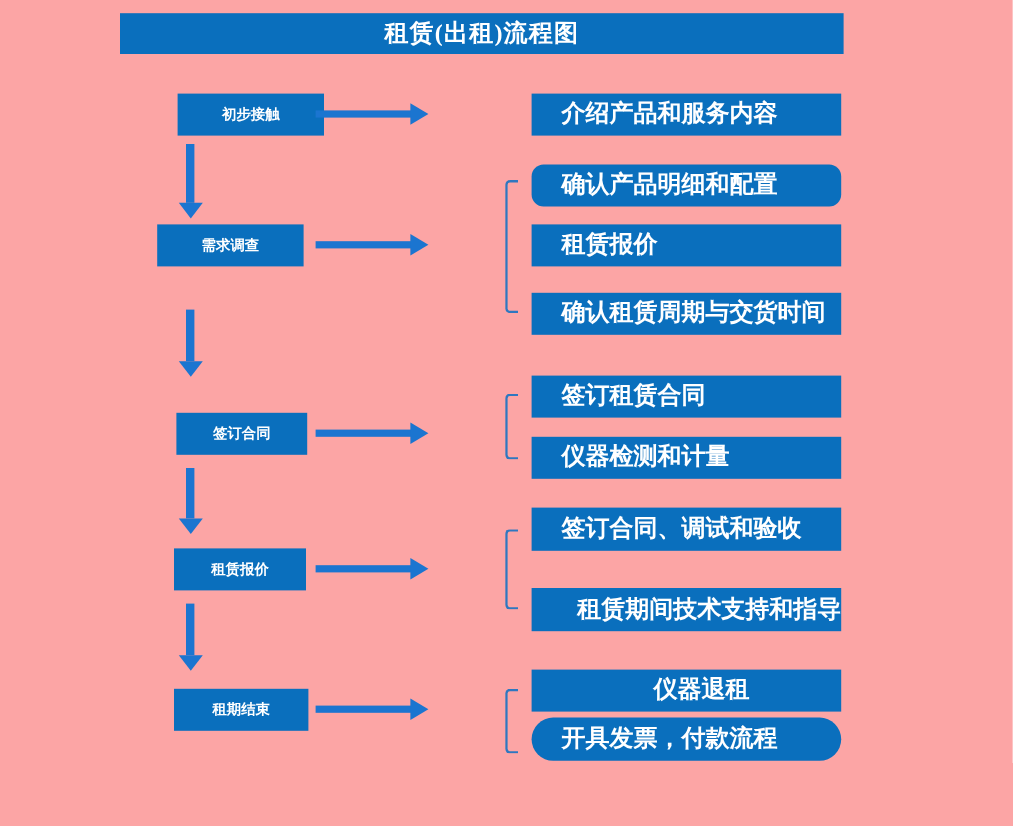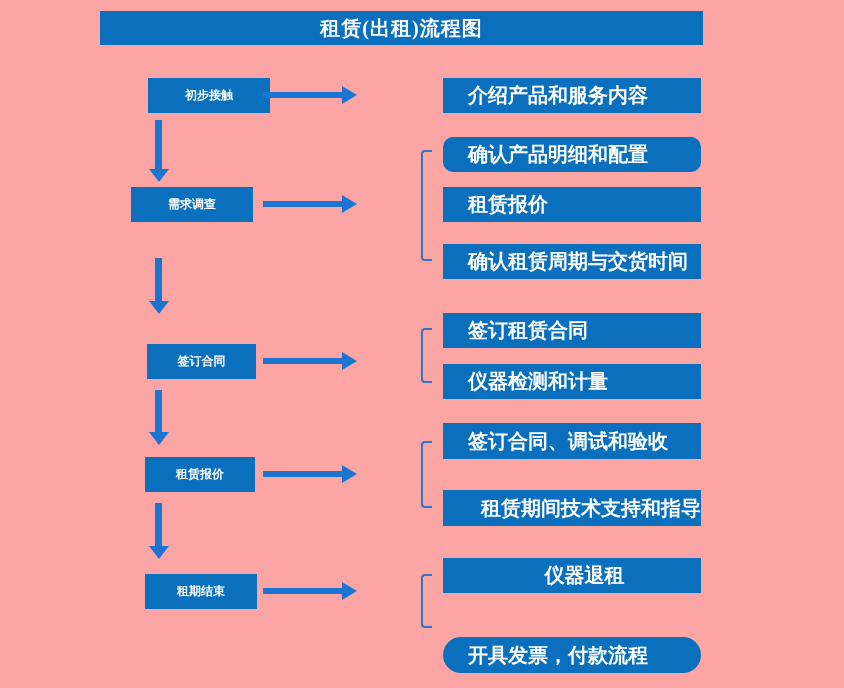--- a/index.html
+++ b/index.html
@@ -31,21 +31,21 @@
   }
   .o0{top:78px;}
   .o1{top:137px;border-radius:10px;}
   .o2{top:187px;}
   .o3{top:244px;}
   .o4{top:313px;}
   .o5{top:364px;}
   .o6{top:423px;height:36px;line-height:36px;}
   .o7{top:490px;height:36px;line-height:36px;text-align:right;}
   .o8{top:558px;text-align:center;}
-  .o9{top:637px;height:36px;line-height:36px;border-radius:18px;}
+  .o9{top:598px;height:36px;line-height:36px;border-radius:18px;}
   
   .harrow{position:absolute;left:263px;width:94px;height:18px;}
   .harrow .shaft{
     position:absolute;left:0;top:6px;width:80px;height:6px;background:#1b75d0;
   }
   .harrow .head{
     position:absolute;right:0;top:0;width:0;height:0;
     border-top:9px solid transparent;border-bottom:9px solid transparent;
     border-left:15px solid #1b75d0;
   }

